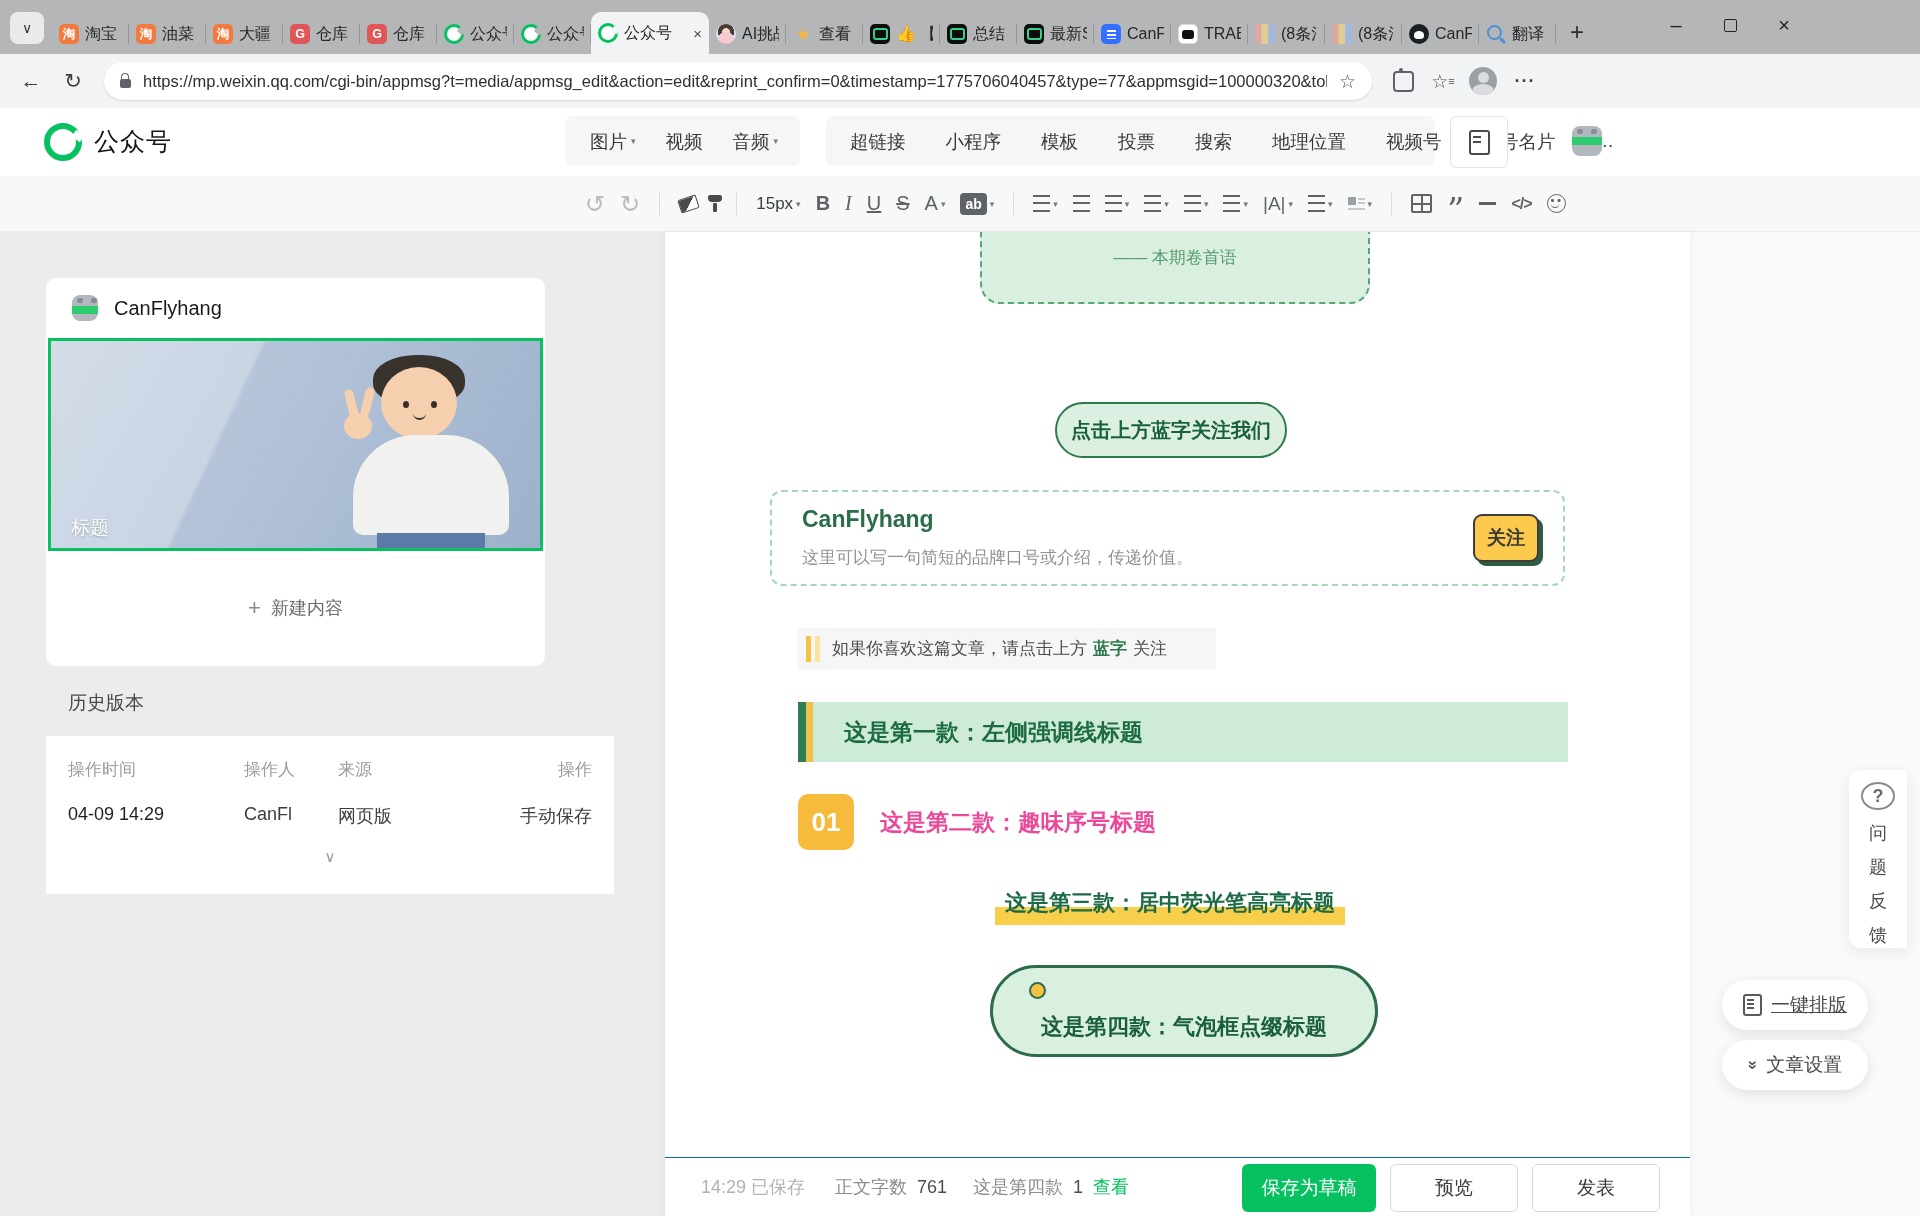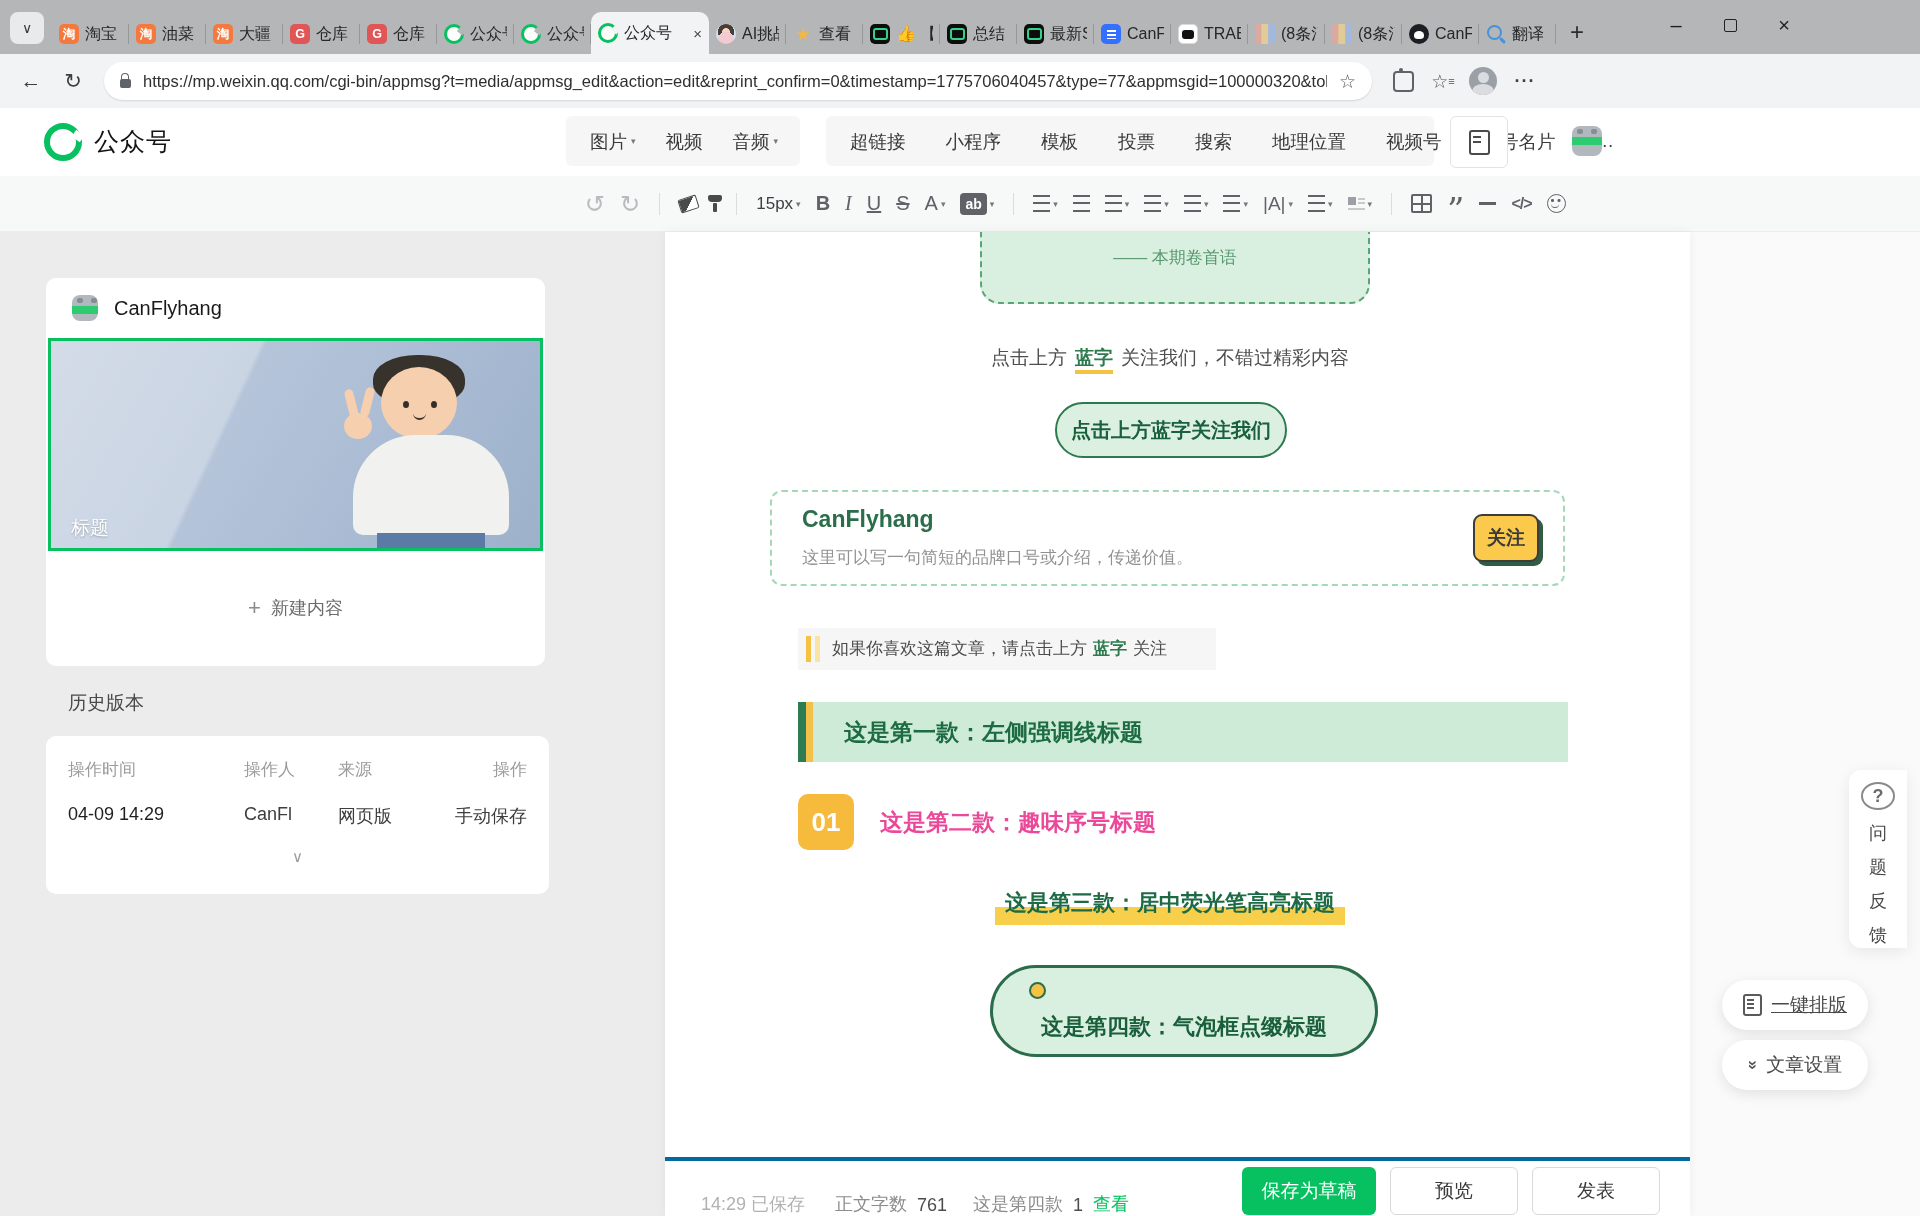--- a/index.html
+++ b/index.html
@@ -135,21 +135,21 @@
   .cv-f1{position:absolute;left:296px;top:48px;width:9px;height:30px;background:#f6cfae;border-radius:5px;transform:rotate(-14deg);}
   .cv-f2{position:absolute;left:312px;top:46px;width:9px;height:30px;background:#f6cfae;border-radius:5px;transform:rotate(14deg);}
   .cv-palm{position:absolute;left:293px;top:72px;width:28px;height:26px;background:#f6cfae;border-radius:50%;}
   .cv-body{position:absolute;left:302px;top:94px;width:156px;height:100px;background:#f1f1ef;border-radius:62px 62px 10px 10px;}
   .cv-jeans{position:absolute;left:326px;top:192px;width:108px;height:21px;background:#5b7ba6;}
   #coverlabel{left:20px;top:174px;font-size:19px;color:#fff;text-shadow:0 1px 2px rgba(0,0,0,.25);}
   #newcontent{left:0;top:300px;width:100%;height:60px;display:flex;align-items:center;justify-content:center;gap:10px;
      color:#6b6b6b;font-size:18px;}
   .plus{font-size:22px;color:#8a8a8a;}
   #histlabel{left:68px;top:458px;font-size:19px;color:#4a4a4a;}
-  #histcard{left:46px;top:504px;width:503px;height:158px;background:#fff;border-radius:10px;}
+  #histcard{left:46px;top:504px;width:568px;height:158px;background:#fff;border-radius:2px;}
   .hth{position:absolute;top:22px;font-size:17px;color:#9c9c9c;}
   .htd{position:absolute;top:68px;font-size:18px;color:#3d3d3d;}
   #histchev{left:0;top:112px;width:100%;text-align:center;color:#9a9a9a;font-size:15px;}
 
   
   #paper{left:665px;top:232px;width:1025px;height:984px;background:#fff;overflow:hidden;box-shadow:0 0 10px rgba(0,0,0,.05);}
   #rightzone{left:1690px;top:232px;width:230px;height:984px;background:#fafafa;}
 
   #introbox{left:315px;top:-46px;width:390px;height:118px;background:#d9efdf;border:2px dashed #5aa578;border-radius:20px;
      box-sizing:border-box;text-align:center;overflow:hidden;}
@@ -178,22 +178,22 @@
      display:flex;align-items:center;justify-content:center;color:#fff;font-size:26px;font-weight:bold;}
   #numtitle{left:215px;top:562px;line-height:56px;font-size:23px;font-weight:bold;color:#ec4899;}
   #hlwrap{left:105px;top:656px;width:800px;text-align:center;}
   #hltitle{display:inline-block;font-size:22px;font-weight:bold;color:#1d6b45;
      background:linear-gradient(to bottom,transparent 52%,#f8cf4b 52%);padding:0 10px 7px;}
   #bubble{left:325px;top:733px;width:388px;height:92px;background:#d9efdf;border:3px solid #2b6c4a;border-radius:46px;box-sizing:border-box;}
   #bubbledot{left:36px;top:14px;width:17px;height:17px;border-radius:50%;background:#f6c244;border:2.5px solid #2b6c4a;box-sizing:border-box;}
   #bubbletext{left:0;top:44px;width:100%;text-align:center;font-size:22px;font-weight:bold;color:#195f3b;}
 
   
-  #footerbar{left:0;top:925px;width:1025px;height:59px;background:#fff;border-top:4px solid #0369a1;
-     display:flex;align-items:flex-end;padding-left:36px;box-sizing:border-box;font-size:18px;}
+  #footerbar{left:0;top:925px;width:1025px;height:59px;background:#fff;border-top:1px solid #0369a1;
+     display:flex;align-items:center;padding-left:36px;box-sizing:border-box;font-size:18px;}
   .ftmuted{color:#b2b2b2;margin-right:30px;}
   .ftlabel{color:#8c8c8c;}
   .ftval{color:#4d4d4d;margin:0 26px 0 10px;}
   #ftcheck{color:#07c160;margin-left:4px;}
   .ftbtn{height:48px;border-radius:6px;display:flex;align-items:center;justify-content:center;font-size:19px;box-sizing:border-box;position:absolute;top:6px;}
   #btndraft{left:577px;width:134px;background:#07c160;color:#fff;}
   #btnpreview{left:725px;width:128px;background:#fff;border:1px solid #d9d9d9;color:#3a3a3a;}
   #btnpublish{left:867px;width:128px;background:#fff;border:1px solid #d9d9d9;color:#3a3a3a;}
 
   
@@ -477,23 +477,20 @@
       <div id="histchev" class="abs"><span>∨</span></div>
     </div>
   </div>
 
   <div id="rightzone" class="abs"></div>
   <div id="paper" class="abs">
     <div id="introbox" class="abs">
       <div id="introline1">把时间花在美好的事物上。</div>
       <div id="introline2">—— 本期卷首语</div>
     </div>
-    <div id="followline" class="abs">
-      <span>点击上方</span><span class="bluechar">蓝字</span><span>关注我们，不错过精彩内容</span>
-    </div>
     <div id="followpill" class="abs">
         <span>点击上方蓝字关注我们</span>
       </div>
     <div id="profilecard" class="abs">
       <div id="cardname" class="abs">CanFlyhang</div>
       <div id="carddesc" class="abs">这里可以写一句简短的品牌口号或介绍，传递价值。</div>
       <div id="cardfollow" class="abs">
           <span>关注</span>
         </div>
     </div>

